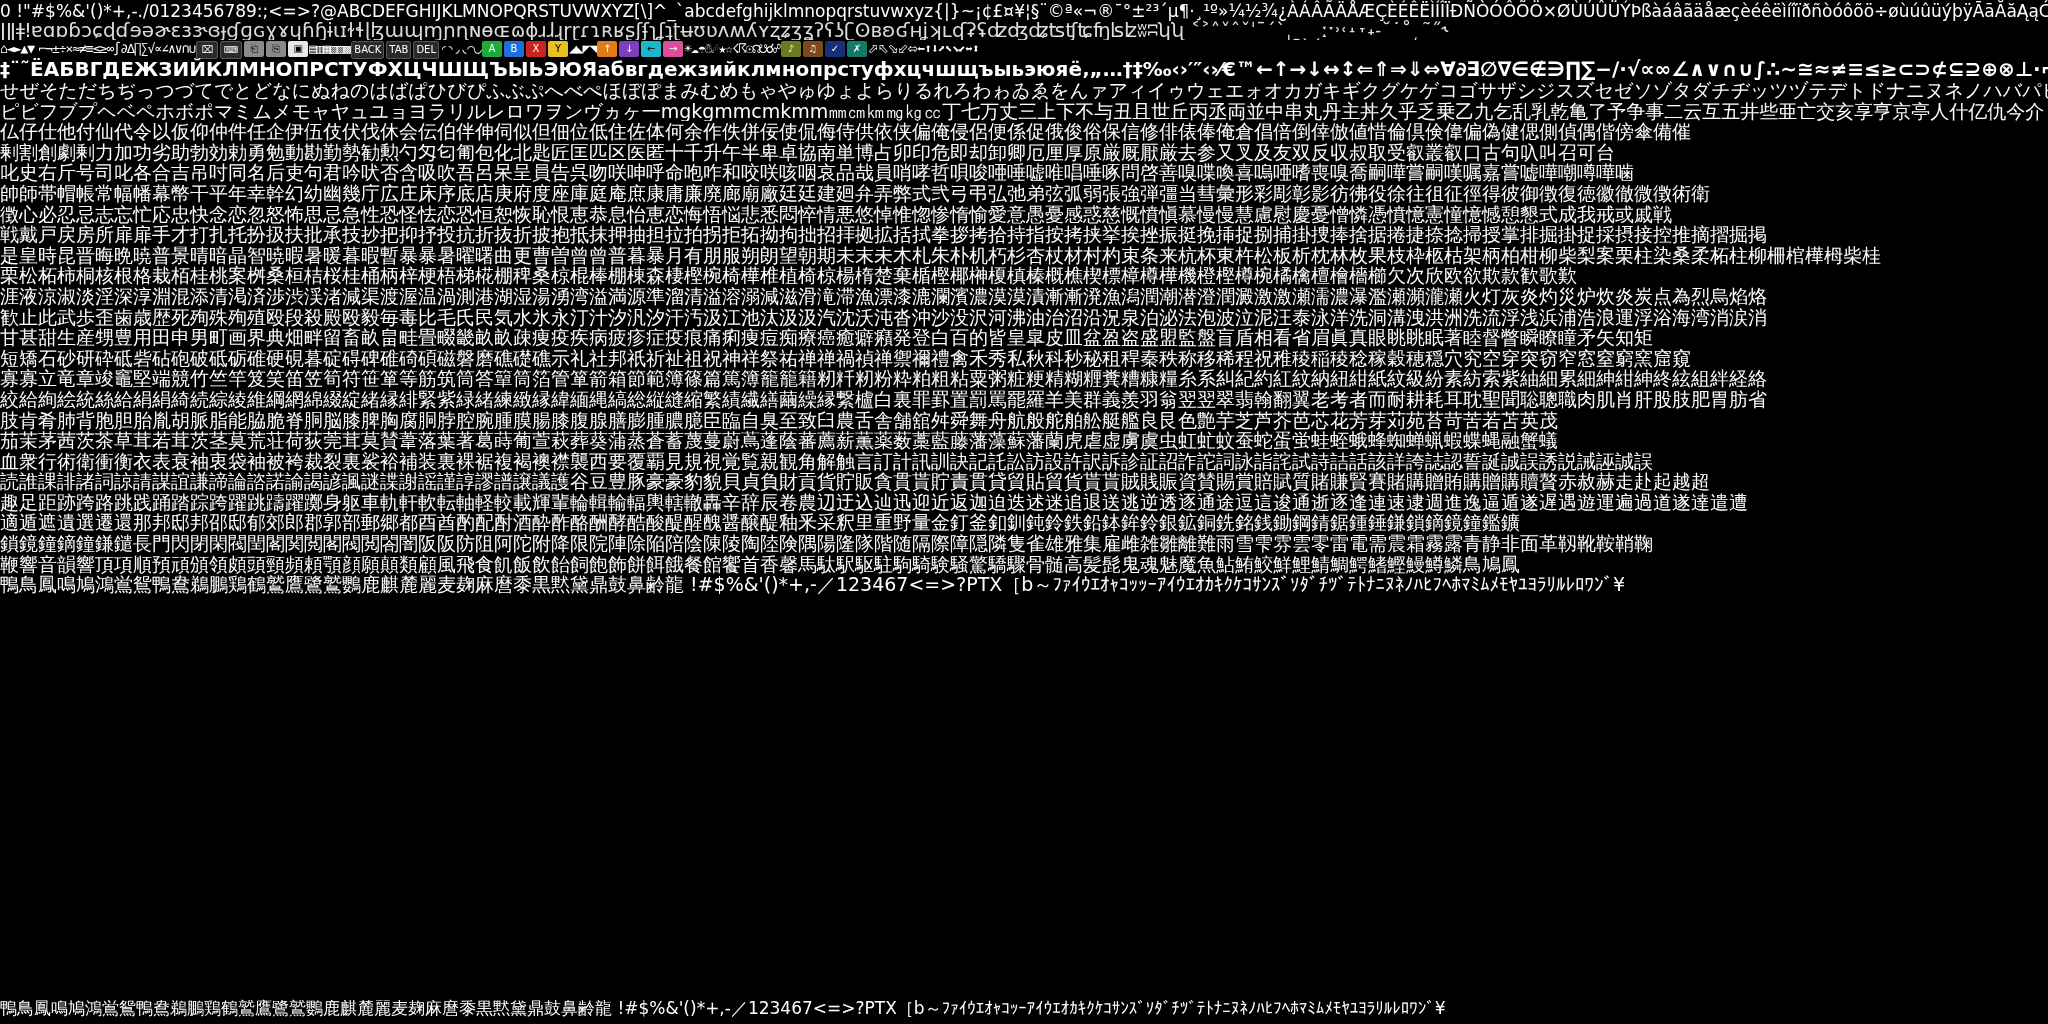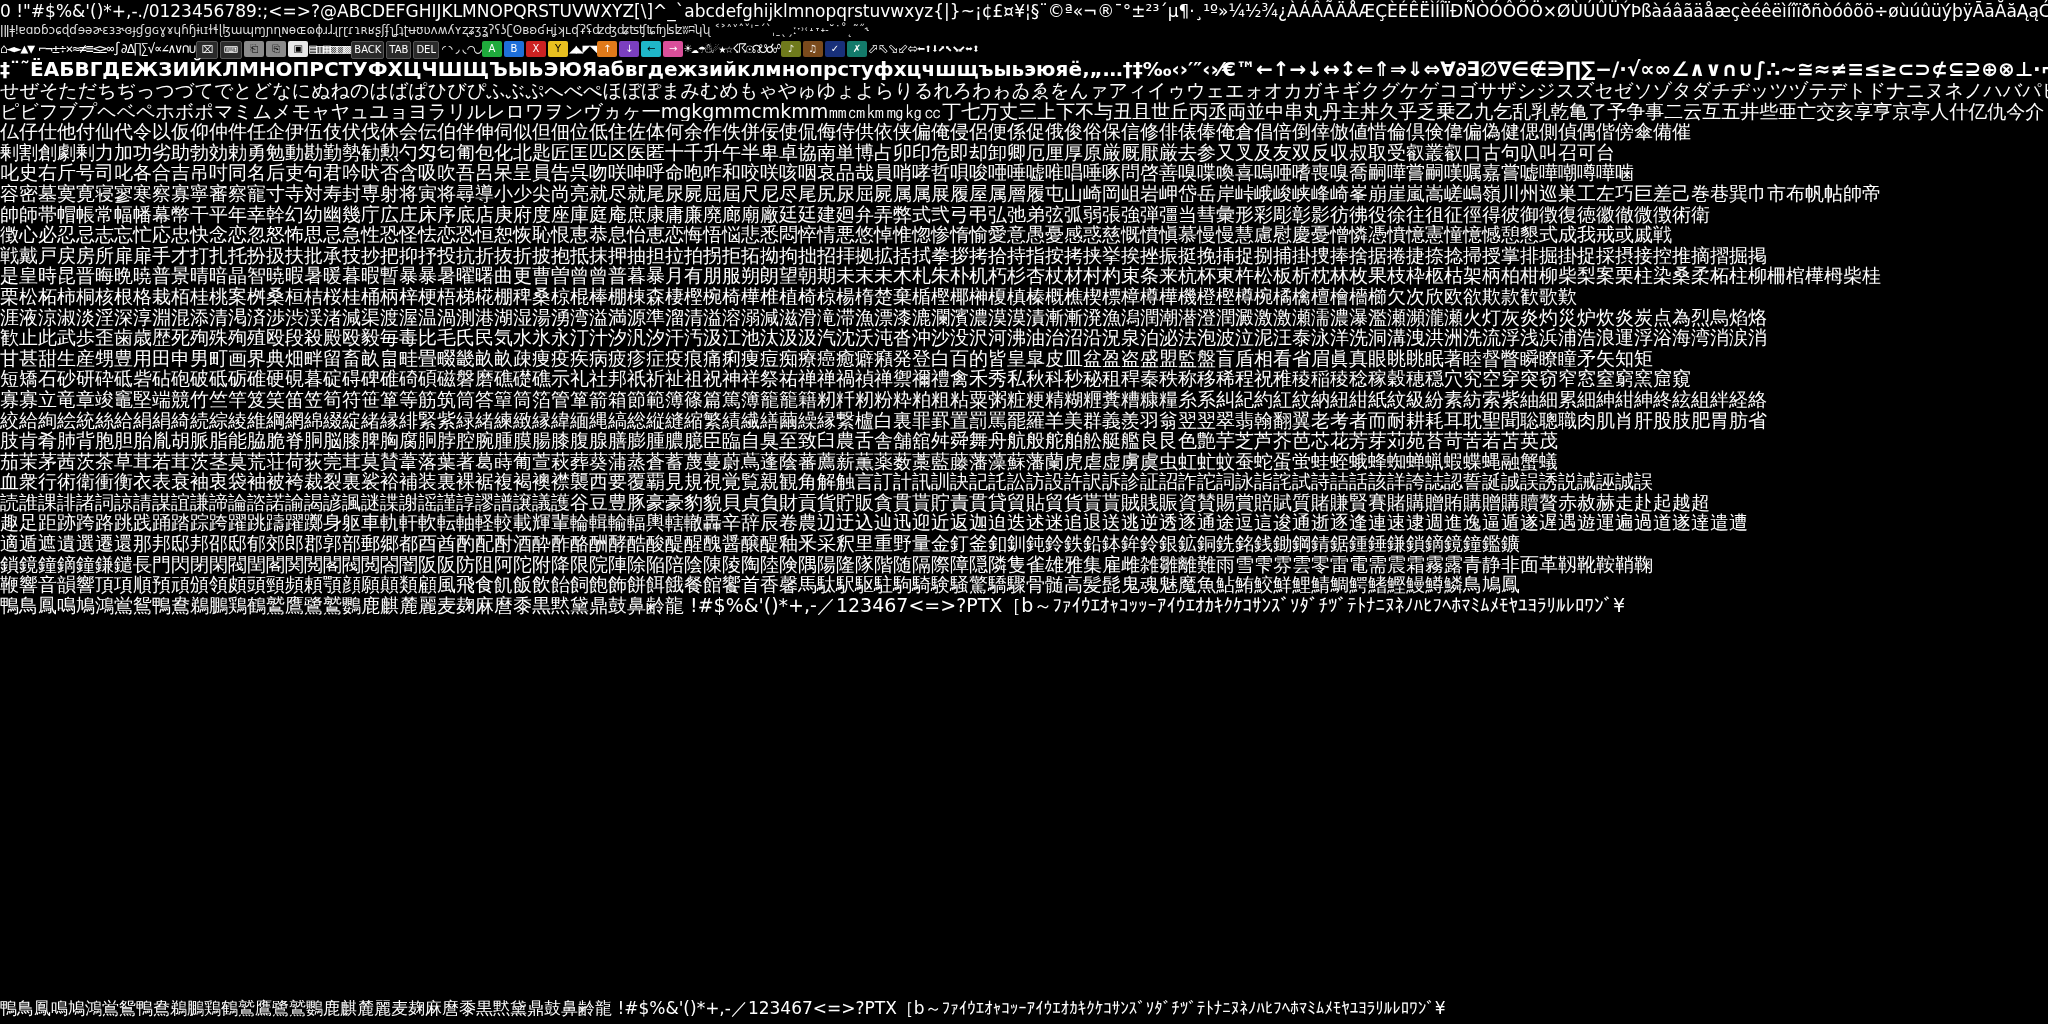--- a/index.html
+++ b/index.html
@@ -41,21 +41,21 @@
     overflow: hidden;
     font-family: "DejaVu Sans", sans-serif;
   }
   
   #symbol-row {
     position: absolute;
     left: 0;
     top: 20px;
     width: 2048px;
     height: 20px;
-    font-size: 12px;
+    font-size: 20px;
     line-height: 20px;
     white-space: nowrap;
     overflow: hidden;
     font-family: "DejaVu Sans", sans-serif;
   }
   
   #icon-strip {
     position: absolute;
     left: 0;
     top: 38px;
@@ -159,21 +159,20 @@
   </div>
 
   <div id="cjk-block">
     <div class="glyph-row header-row">‡¨˜ЁАБВГДЕЖЗИЙКЛМНОПРСТУФХЦЧШЩЪЫЬЭЮЯабвгдежзийклмнопрстуфхцчшщъыьэюяё‚„…†‡‰‹›′″‹›⁄€™←↑→↓↔↕⇐⇑⇒⇓⇔∀∂∃∅∇∈∉∋∏∑−∕∙√∝∞∠∧∨∩∪∫∴∼≅≈≠≡≤≥⊂⊃⊄⊆⊇⊕⊗⊥⋅⌐⌠⌡〈〉◊</div>
     <div id="cjk-rows">
         <div class="glyph-row">せぜそただちぢっつづてでとどなにぬねのはばぱひびぴふぶぷへべぺほぼぽまみむめもゃやゅゆょよらりるれろわゎゐゑをんァアィイゥウェエォオカガキギクグケゲコゴサザシジスズセゼソゾタダチヂッツヅテデトドナニヌネノハバパヒ</div>
         <div class="glyph-row">ピビフブプヘベペホボポマミムメモャヤュユョヨラリルレロワヲンヴヵヶ一mgkgmmcmkmm㎜㎝㎞㎎㎏㏄丁七万丈三上下不与丑且世丘丙丞両並中串丸丹主丼久乎乏乗乙九乞乱乳乾亀了予争事二云互五井些亜亡交亥享亨京亭人什亿仇今介</div>
         <div class="glyph-row">仏仔仕他付仙代令以仮仰仲件任企伊伍伎伏伐休会伝伯伴伸伺似但佃位低住佐体何余作佚併佞使侃侮侍供依侠偏俺侵侶便係促俄俊俗保信修俳俵俸俺倉倡倍倒倖倣値惜倫倶倹偉偏偽健偲側偵偶偕傍傘備催</div>
         <div class="glyph-row">剰割創劇剰力加功劣助勃効勅勇勉動勘勤勢勧勲勺匁匂匍包化北匙匠匡匹区医匿十千升午半卑卓協南単博占卯印危即却卸卿厄厘厚原厳厩厭厳去参又叉及友双反収叔取受叡叢叡口古句叺叫召可台</div>
         <div class="glyph-row">叱史右斤号司叱各合吉吊吋同名后吏句君吟吠否含吸吹吾呂呆呈員告呉吻咲呻呼命咆咋和咬咲咳咽哀品哉員哨哮哲唄唆唖唾嘘唯唱唾啄問啓善嗅喋喚喜嗚唖嗜喪嗅喬嗣嘩嘗嗣嘆嘱嘉嘗嘘嘩嘲噂嘩噛</div>
-        <div class="glyph-row">容密墓寞寛寝寥寒察寡寧審察寵寸寺対寿封専射将寅将尋導小少尖尚亮就尽就尾尿屍屈屆尺尼尽尾尻尿屈屍属属展履屋属層履屯山崎岡岨岩岬岱岳岸峠峨峻峡峰崎峯崩崖嵐嵩嵯嶋嶺川州巡巣工左巧巨差己巻巷巽巾市布帆帖帥帝</div>
         <div class="glyph-row">帥師帯帽帳常幅幡幕幣干平年幸幹幻幼幽幾庁広庄床序底店庚府度座庫庭庵庶康庸廉廃廊廟廠廷廷建廻弁弄弊式弐弓弔弘弛弟弦弧弱張強弾彊当彗彙形彩彫彰影彷彿役徐往徂征徑得彼御徴復徳徽徹微徴術衛</div>
         <div class="glyph-row">徴心必忍忌志忘忙応忠快念恋忽怒怖思忌急性恐怪怯恋恐恒恕恢恥恨恵恭息怡恵恋悔悟悩悲悉悶悴情悪悠悼惟惚惨惰愉愛意愚憂感惑慈慨憤愼慕慢慢慧慮慰慶憂憎憐憑憤憶憲憧憶憾憩懇式成我戒或戚戦</div>
         <div class="glyph-row">戦戴戸戻房所扉扉手才打扎托扮扱扶批承技抄把抑抒投抗折抜折披抱抵抹押抽担拉拍拐拒拓拗拘拙招拝拠拡括拭拳拶拷拾持指按拷挟挙挨挫振挺挽挿捉捌捕掛捜捧捨据捲捷捺捻掃授掌排掘掛捉採摂接控推摘摺掘掲</div>
         <div class="glyph-row">是皇時昆晋晦晩暁普景晴暗晶智暁暇暑暖暮暇暫暴暴暑曜曙曲更曹曽曾曾普暮暴月有朋服朔朗望朝期未末未木札朱朴机朽杉杏杖材村杓束条来杭杯東杵松板析枕林枚果枝枠柩枯架柄柏柑柳柴梨案栗柱染桑柔柘柱柳柵棺樺栂柴桂</div>
         <div class="glyph-row">栗松柘柿桐核根格栽栢桂桃案桝桑桓桔桜桂桶柄梓梗梧梯椛棚稗桑椋棍棒棚棟森棲樫椀椅樺椎植椅椋楊楕楚棄楯樫椰榊榎槙榛概樵楔標樟樽樺機橙樫樽椀橘檎檀檜檣櫛欠次欣欧欲欺款歓歌歎</div>
         <div class="glyph-row">涯液涼淑淡淫深淳淵混添清渇済渉渋渓渚減渠渡渥温渦測港湖湿湯湧湾溢満源準溜清溢溶溺減滋滑滝滞漁漂漆漉瀾濱濃漠漠漬漸漸溌漁潟潤潮潜澄潤澱激激瀬濡濃瀑濫瀬瀕瀧瀬火灯灰炎灼災炉炊炎炭点為烈烏焰烙</div>
         <div class="glyph-row">歓止此武歩歪歯歳歴死殉殊殉殖殴段殺殿殴毅毎毒比毛氏民気水氷永汀汁汐汎汐汗汚汲江池汰汲汲汽沈沃沌沓沖沙没沢河沸油治沼沿況泉泊泌法泡波泣泥汪泰泳洋洗洞溝洩洪洲洗流浮浅浜浦浩浪運浮浴海湾消涙消</div>
         <div class="glyph-row">甘甚甜生産甥豊用田申男町画界典畑畔留畜畝畠畦畳畷畿畝畝疎痩疫疾病疲疹症疫痕痛痢痩痘痴療癌癒癖癪発登白百的皆皇皐皮皿盆盈盗盛盟監盤盲盾相看省眉眞真眼眺眺眠著睦督瞥瞬瞭瞳矛矢知矩</div>
         <div class="glyph-row">短矯石砂研砕砥砦砧砲破砥砺碓硬硯暮碇碍碑碓碕碩磁磐磨礁礎礁示礼社邦祇祈祉祖祝神祥祭祐禅禅禍禎禅禦禰禮禽禾秀私秋科秒秘租稈秦秩称移稀程祝稚稜稲稜稔稼穀穂穏穴究空穿突窃窄窓窒窮窯窟窺</div>
         <div class="glyph-row">寡寡立竜章竣竈堅端競竹竺竿笈笑笛笠筍符笹箪等筋筑筒答簞筒箔管箪箭箱節範簿篠篇篤簿籠籠籍籾粁籾粉粋粕粗粘粟粥粧粳精糊糎糞糟糠糧糸系糾紀約紅紋納紐紺紙紋級紛素紡索紫紬細累細紳紺紳終絃組絆経絡</div>

